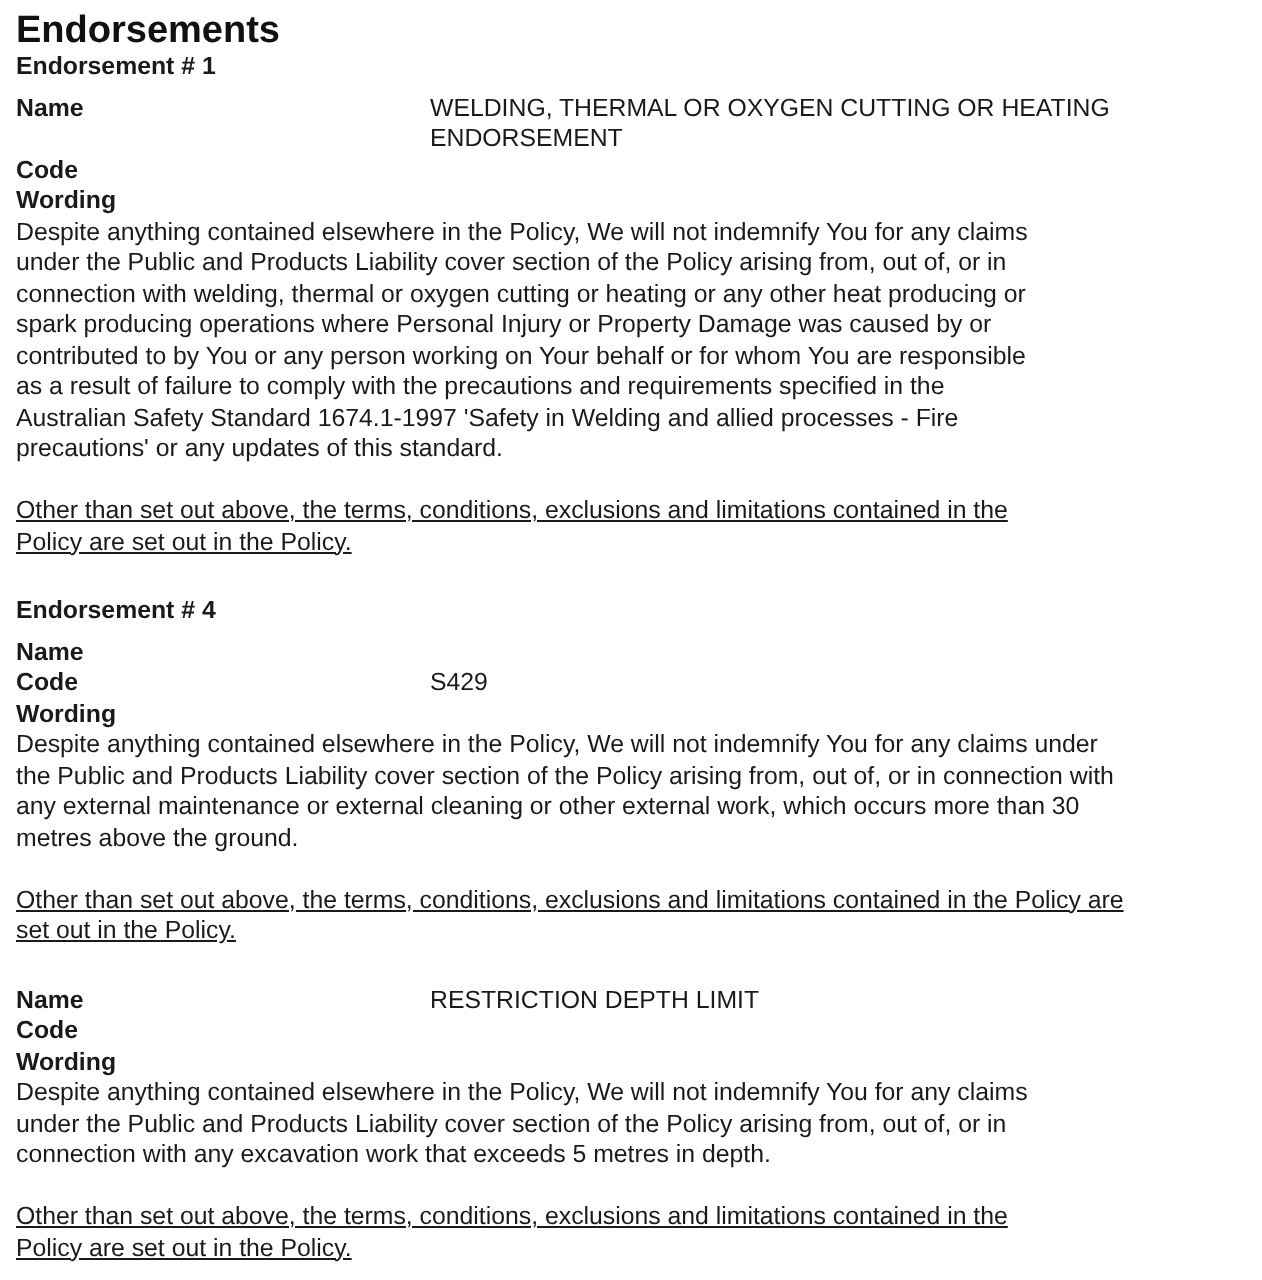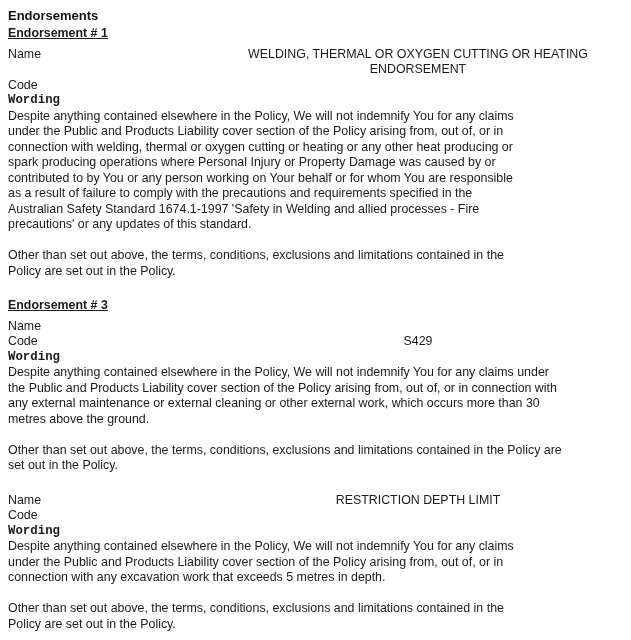--- a/index.html
+++ b/index.html
@@ -13,59 +13,57 @@
     overflow: hidden;
     font-family: "Liberation Sans", "DejaVu Sans", sans-serif;
     color: #1a1a1a;
   }
   .doc {
     padding: 7px 10px 0 8px;
     font-size: 12.4px;
     line-height: 15.5px;
   }
   .page-title {
-    font-size: 13px;
+    font-size: 19px;
     font-weight: bold;
     line-height: 18px;
     margin: 0 0 1px 0;
     color: #111111;
   }
   .endorsement {
     margin: 0 0 19px 0;
   }
   .end-heading {
     font-weight: bold;
     margin: 0 0 5px 0;
-    text-decoration: underline;
   }
   .field-row {
     display: flex;
     align-items: flex-start;
   }
   .field-label {
-    font-weight: normal;
+    font-weight: bold;
     width: 207px;
     flex: 0 0 207px;
   }
   .field-value {
     white-space: pre-line;
     flex: 1 1 auto;
-    text-align: center;
   }
   .wording-label {
     font-weight: bold;
-    font-family: Liberation Mono, monospace;
   }
   .wording-text,
   .closing-text {
     white-space: pre-line;
     margin: 0;
   }
   .closing-text {
     margin-top: 15.5px;
+    text-decoration: underline;
   }
 </style>
 </head>
 <body>
 
 <div class="doc">
 
   <div class="page-title">Endorsements</div>
 
   <div class="endorsement">
@@ -85,21 +83,21 @@
 spark producing operations where Personal Injury or Property Damage was caused by or
 contributed to by You or any person working on Your behalf or for whom You are responsible
 as a result of failure to comply with the precautions and requirements specified in the
 Australian Safety Standard 1674.1-1997 'Safety in Welding and allied processes - Fire
 precautions' or any updates of this standard.</p>
     <p class="closing-text">Other than set out above, the terms, conditions, exclusions and limitations contained in the
 Policy are set out in the Policy.</p>
   </div>
 
   <div class="endorsement">
-    <div class="end-heading">Endorsement # 3</div>
+    <div class="end-heading">Endorsement # 4</div>
     <div class="field-row">
       <div class="field-label">Name</div>
     </div>
     <div class="field-row">
       <div class="field-label">Code</div>
       <div class="field-value">S429</div>
     </div>
     <div class="wording-label">Wording</div>
     <p class="wording-text">Despite anything contained elsewhere in the Policy, We will not indemnify You for any claims under
 the Public and Products Liability cover section of the Policy arising from, out of, or in connection with

